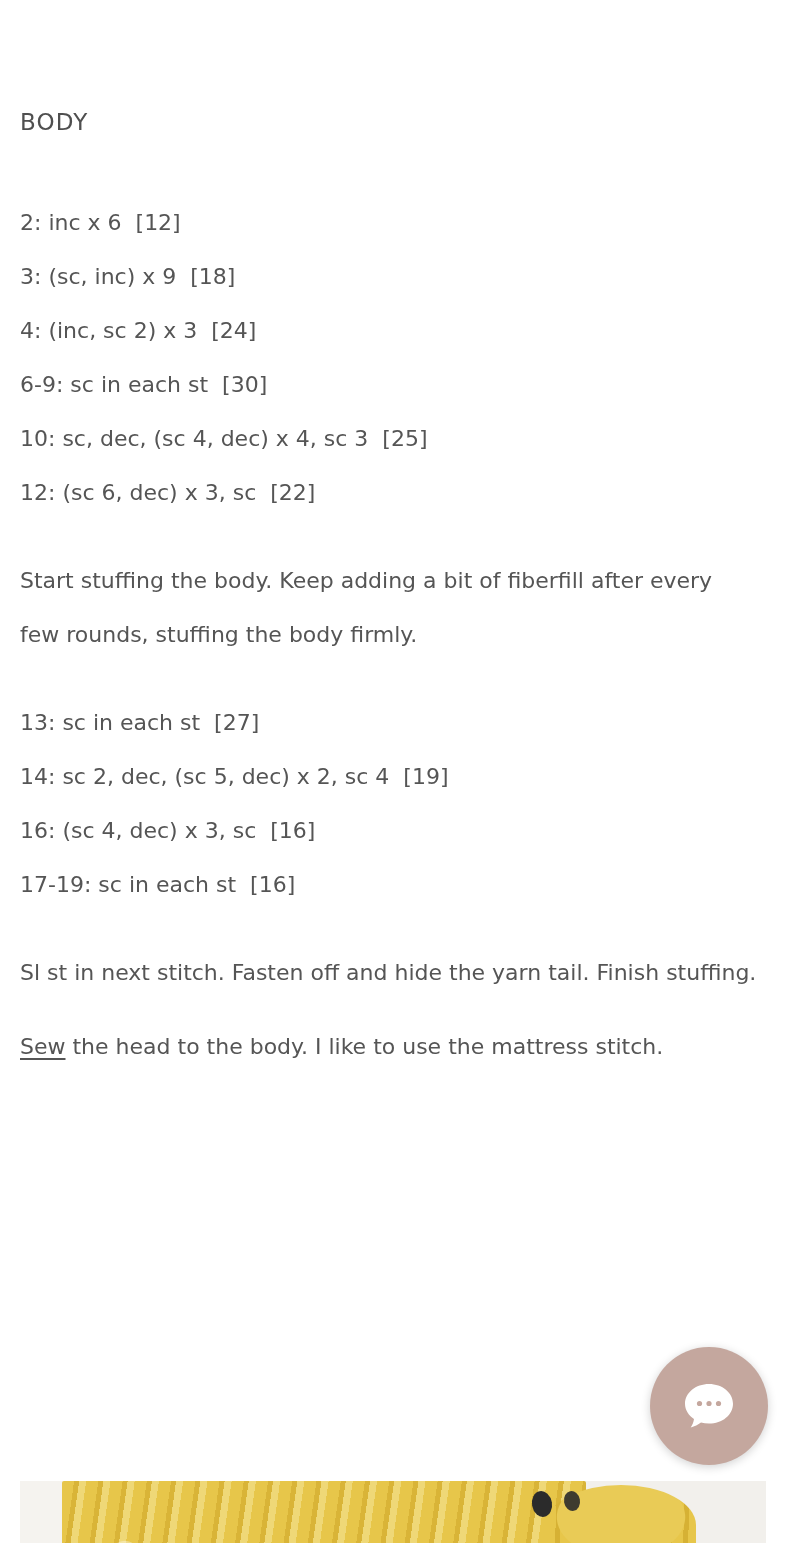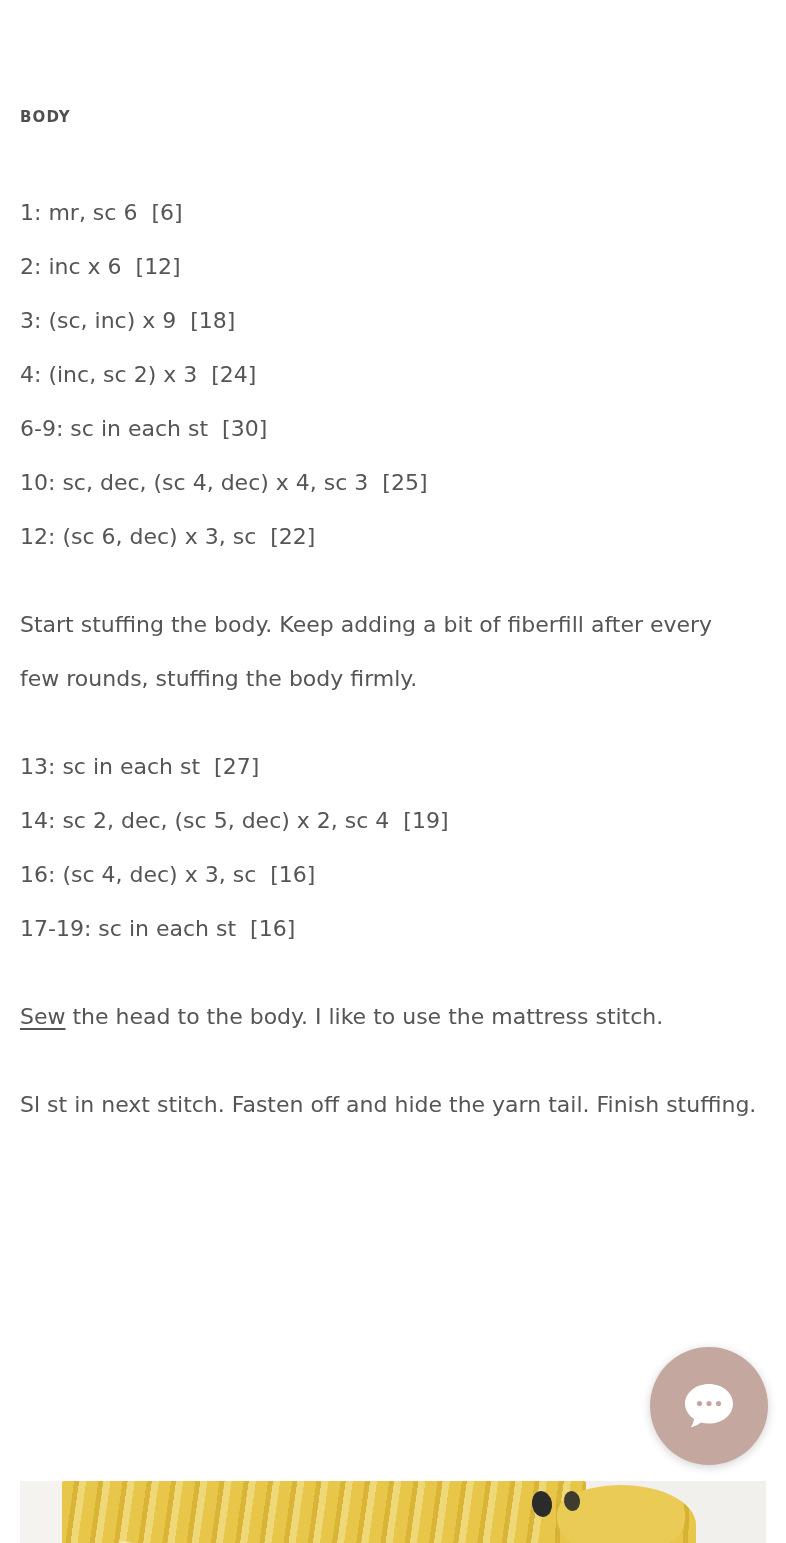--- a/index.html
+++ b/index.html
@@ -21,22 +21,22 @@
     width: 786px;
     min-height: 1543px;
     overflow: hidden;
   }
 
   .content {
     padding: 108px 20px 0 20px;
   }
 
   .section-title {
-    font-size: 15px;
-    font-weight: bold;
+    font-size: 23px;
+    font-weight: normal;
     letter-spacing: 1.1px;
     color: #4f4f4f;
     margin: 0 0 58px 0;
     line-height: 1.3;
   }
 
   .rounds {
     margin: 0 0 34px 0;
   }
 
@@ -146,41 +146,40 @@
 </style>
 </head>
 <body>
 
 <div class="page">
   <div class="content">
 
     <h2 class="section-title">BODY</h2>
 
     <div class="rounds">
-      <div class="round-line">1: mr, sc 6  [6]</div>
       <div class="round-line">2: inc x 6  [12]</div>
       <div class="round-line">3: (sc, inc) x 9  [18]</div>
       <div class="round-line">4: (inc, sc 2) x 3  [24]</div>
       <div class="round-line">6-9: sc in each st  [30]</div>
       <div class="round-line">10: sc, dec, (sc 4, dec) x 4, sc 3  [25]</div>
       <div class="round-line">12: (sc 6, dec) x 3, sc  [22]</div>
     </div>
 
     <p class="para">Start stuffing the body. Keep adding a bit of fiberfill after every few rounds, stuffing the body firmly.</p>
 
     <div class="rounds">
       <div class="round-line">13: sc in each st  [27]</div>
       <div class="round-line">14: sc 2, dec, (sc 5, dec) x 2, sc 4  [19]</div>
       <div class="round-line">16: (sc 4, dec) x 3, sc  [16]</div>
       <div class="round-line">17-19: sc in each st  [16]</div>
     </div>
 
+    <p class="para tight">Sl st in next stitch. Fasten off and hide the yarn tail. Finish stuffing.</p>
+
     <p class="para"><a href="#">Sew</a><span> the head to the body. I like to use the mattress stitch.</span></p>
-
-    <p class="para tight">Sl st in next stitch. Fasten off and hide the yarn tail. Finish stuffing.</p>
 
   </div>
 
   <div class="photo-strip">
     <div class="photo-left-edge"></div>
     <div class="photo-right-edge"></div>
     <div class="photo-inner"></div>
     <div class="photo-eye"></div>
     <div class="photo-eye second"></div>
   </div>

